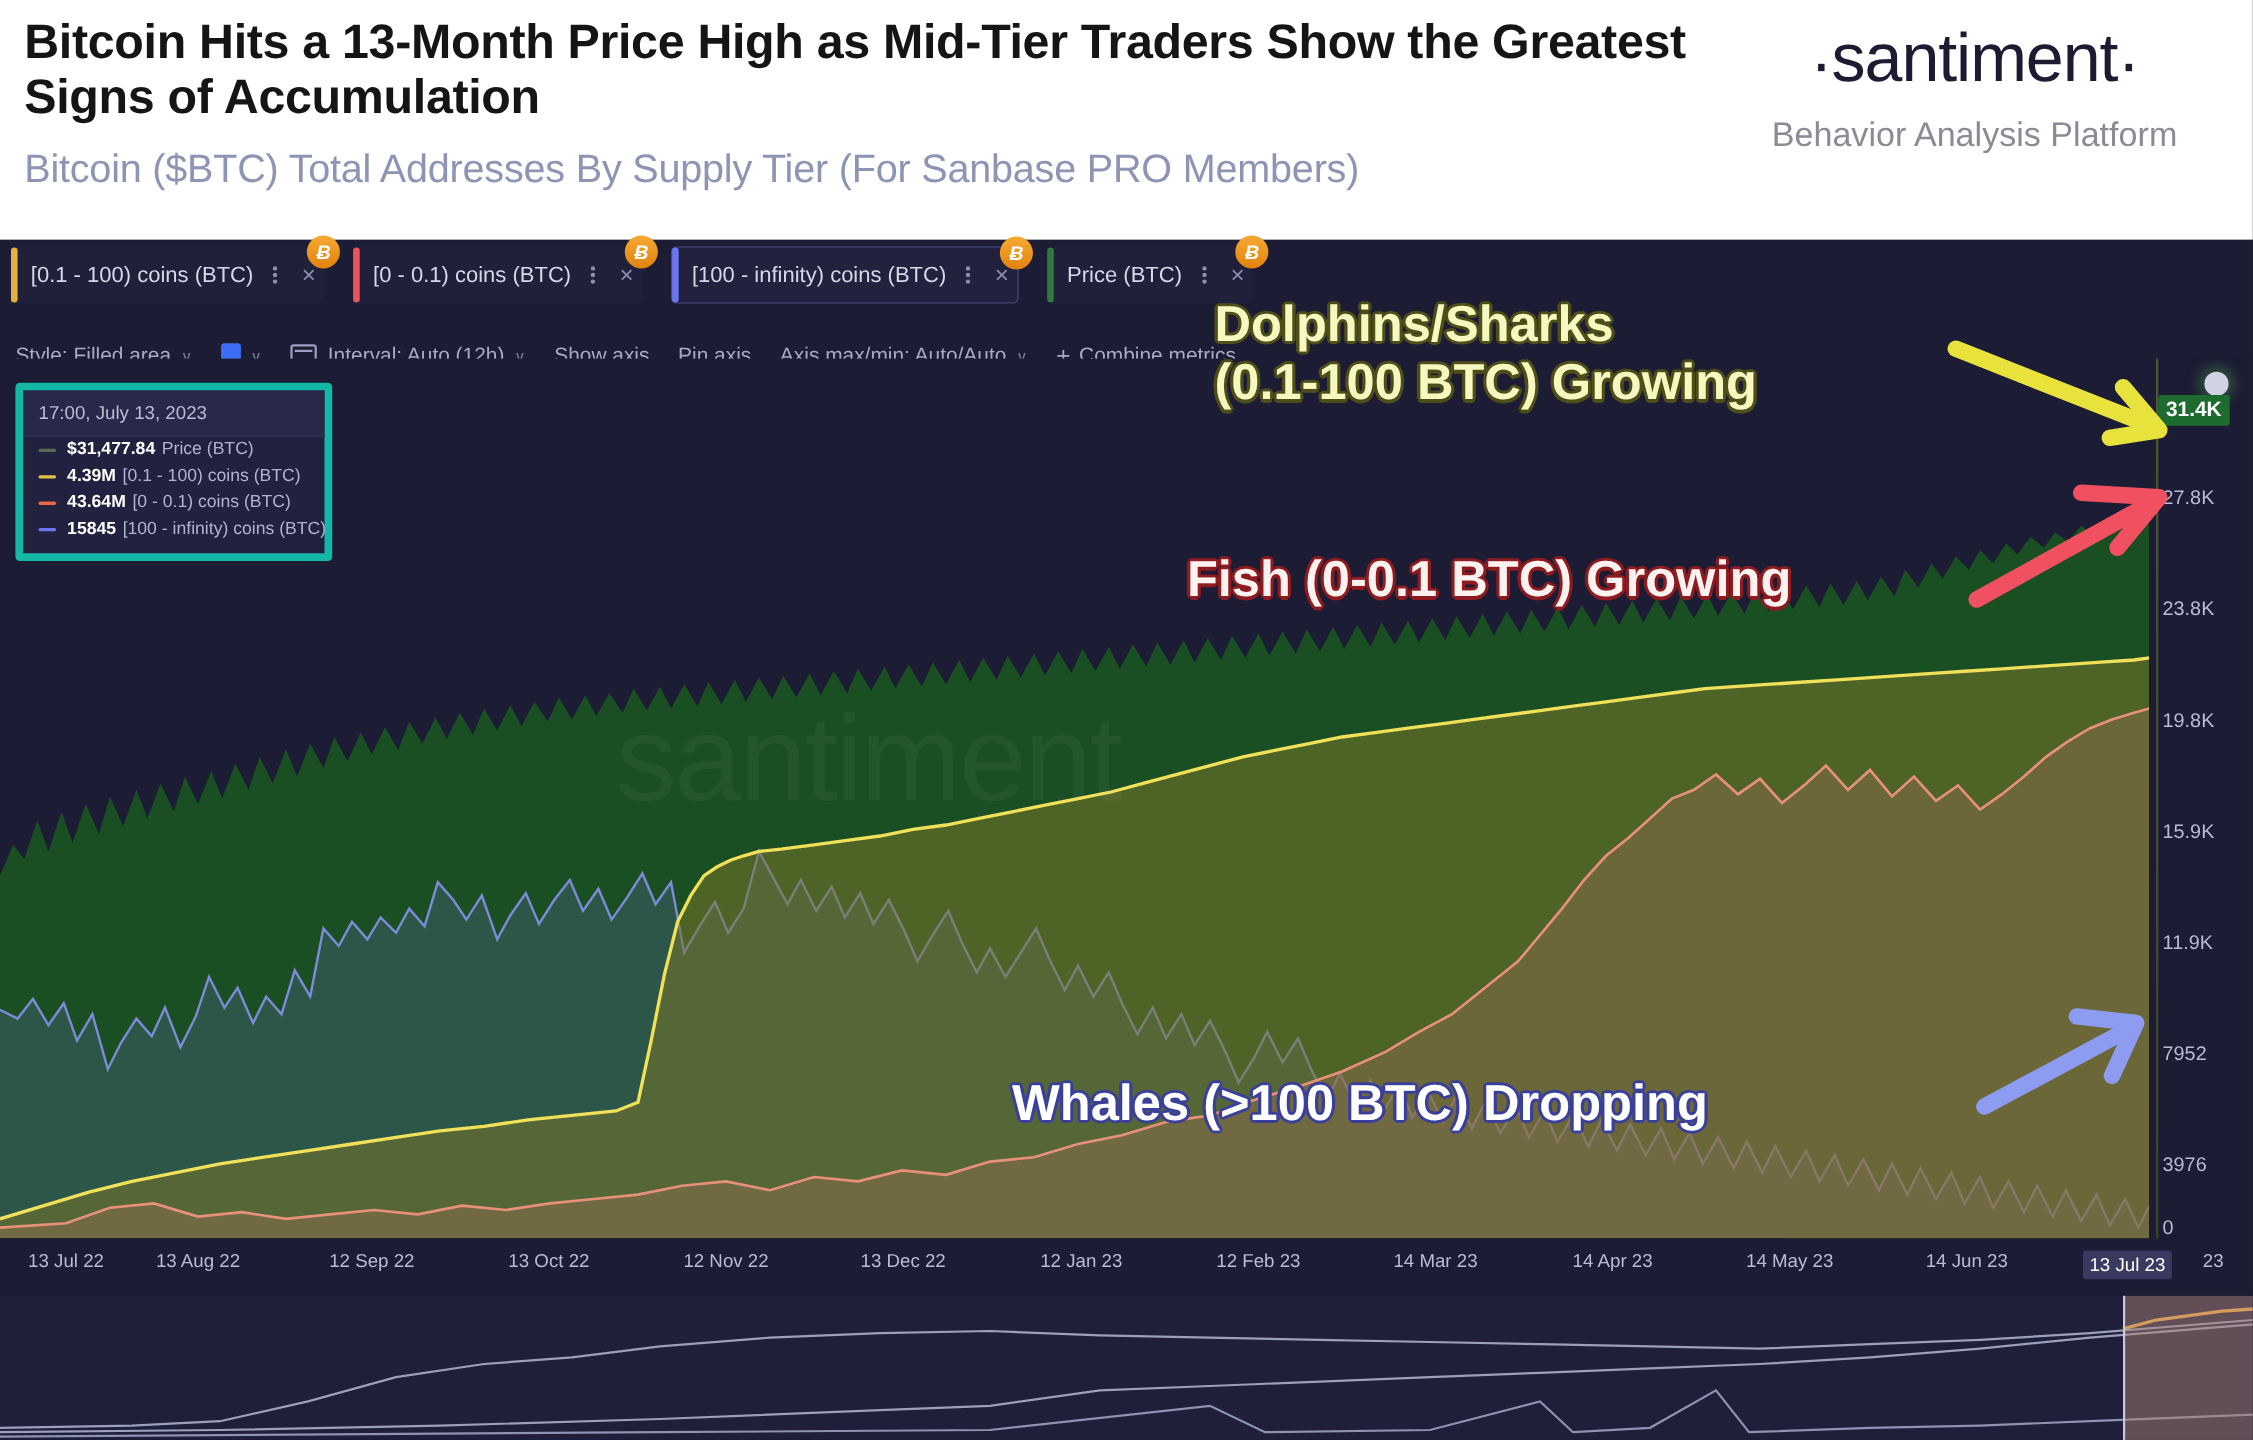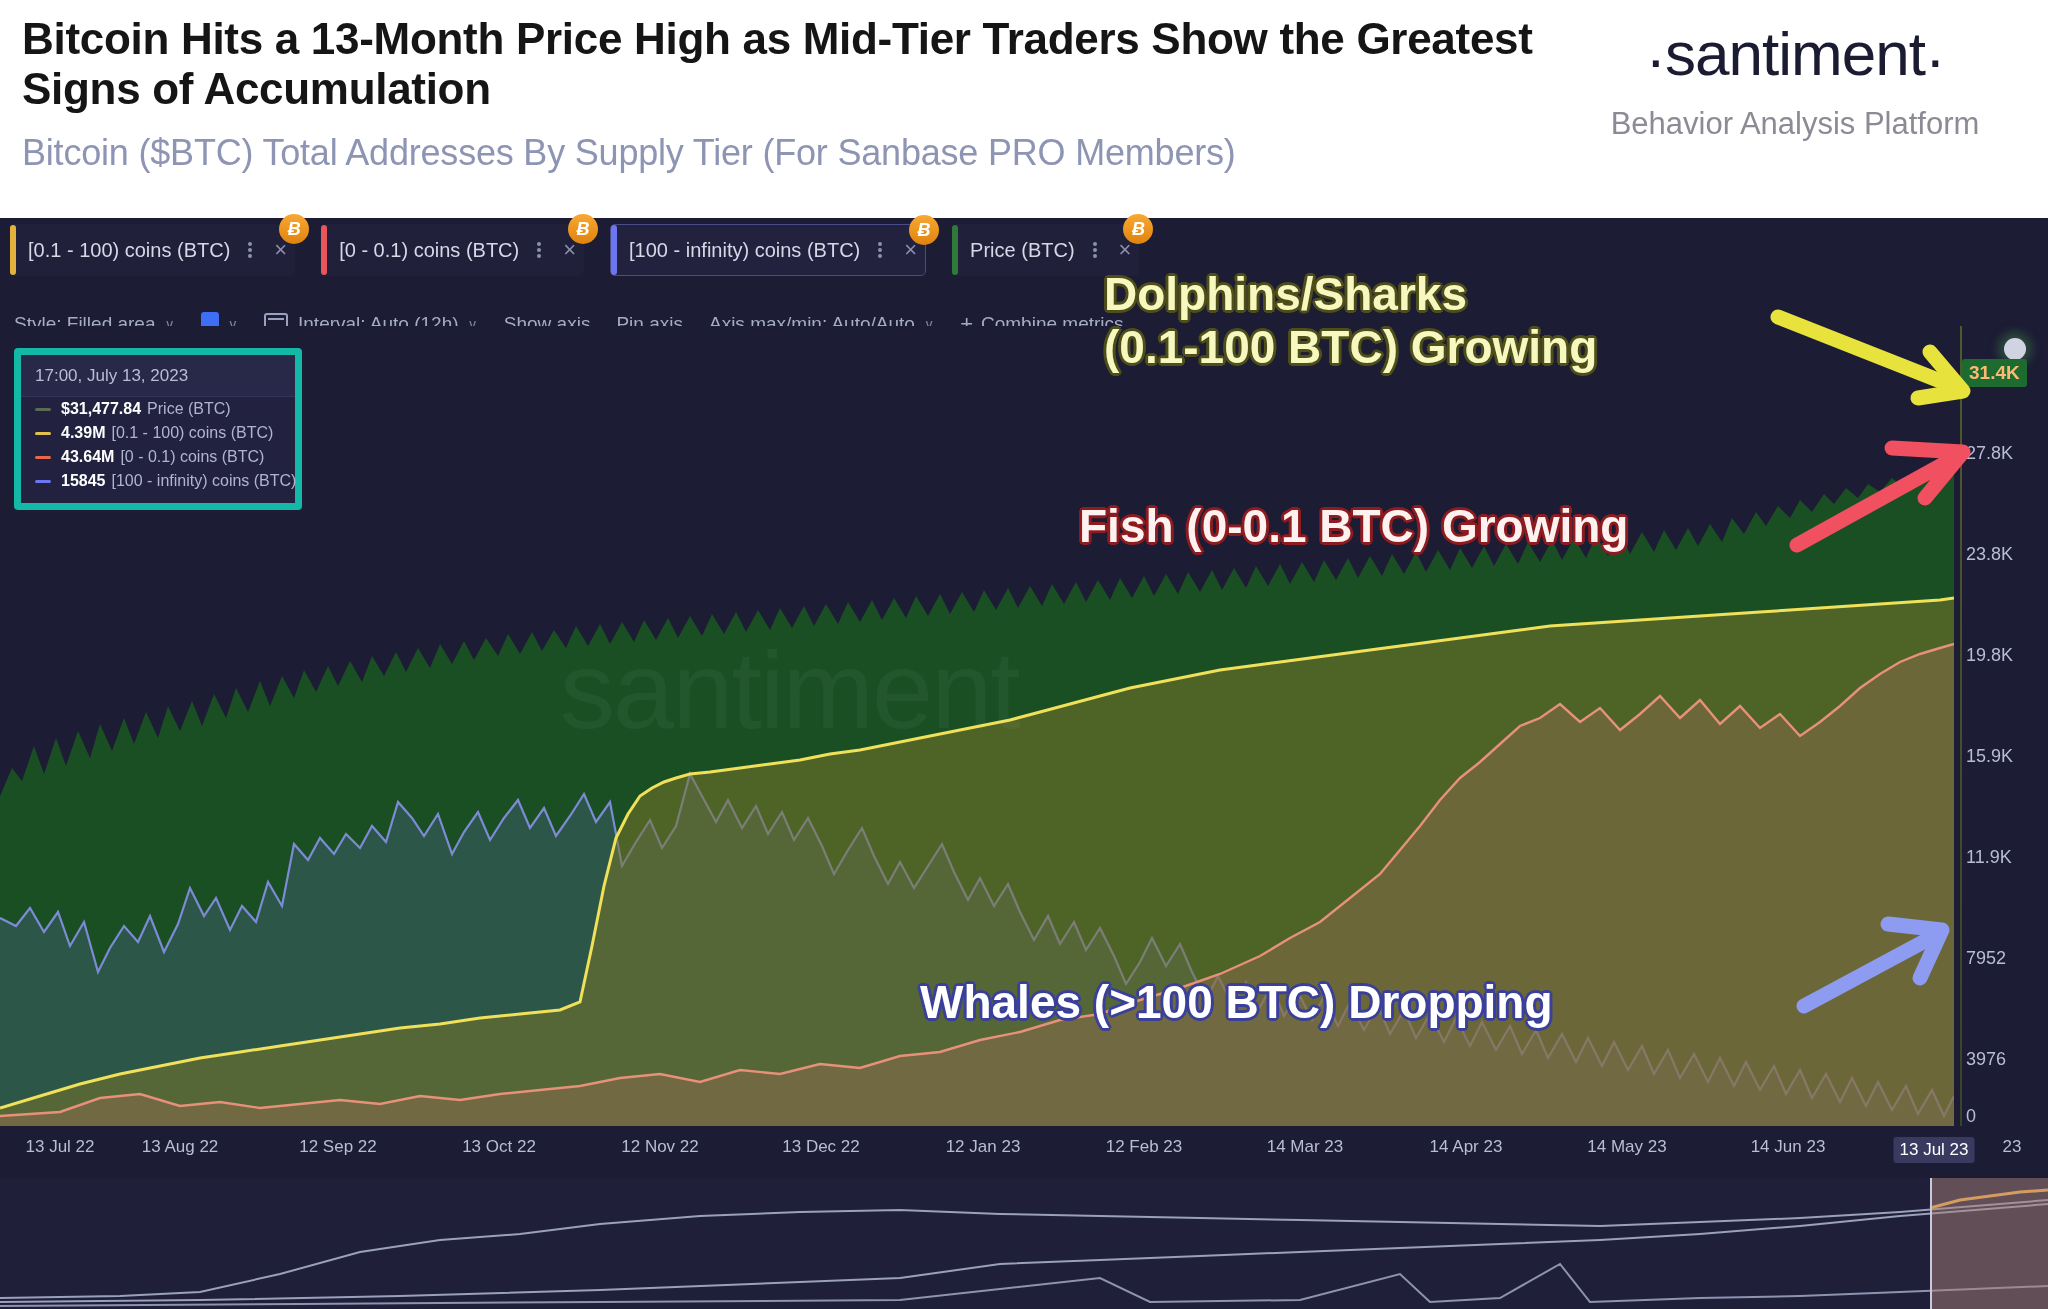--- a/index.html
+++ b/index.html
@@ -117,21 +117,21 @@
   
   .yaxis {
     position:absolute; left:1954px; top:108px; width:94px; height:800px;
     background:#1c1c34;
   }
   .ytick {
     position:absolute; left:12px; font-size:18px; color:#b9bdd4;
     transform:translateY(-50%); white-space:nowrap;
   }
   .ybadge {
-    position:absolute; left:8px; background:#1d6b2f; color:#fdba74;
+    position:absolute; left:8px; background:#1d6b2f; color:#ffffff;
     font-size:19px; font-weight:700; padding:3px 7px; border-radius:3px;
     transform:translateY(-50%);
   }
   .yline {
     position:absolute; left:6px; top:0; width:2px; height:800px;
     background:linear-gradient(180deg,#4e5a2e,#3a4428);
   }
   .dotind {
     position:absolute; right:22px; top:12px; width:22px; height:22px;
     border-radius:50%; background:#cfd3e2;

